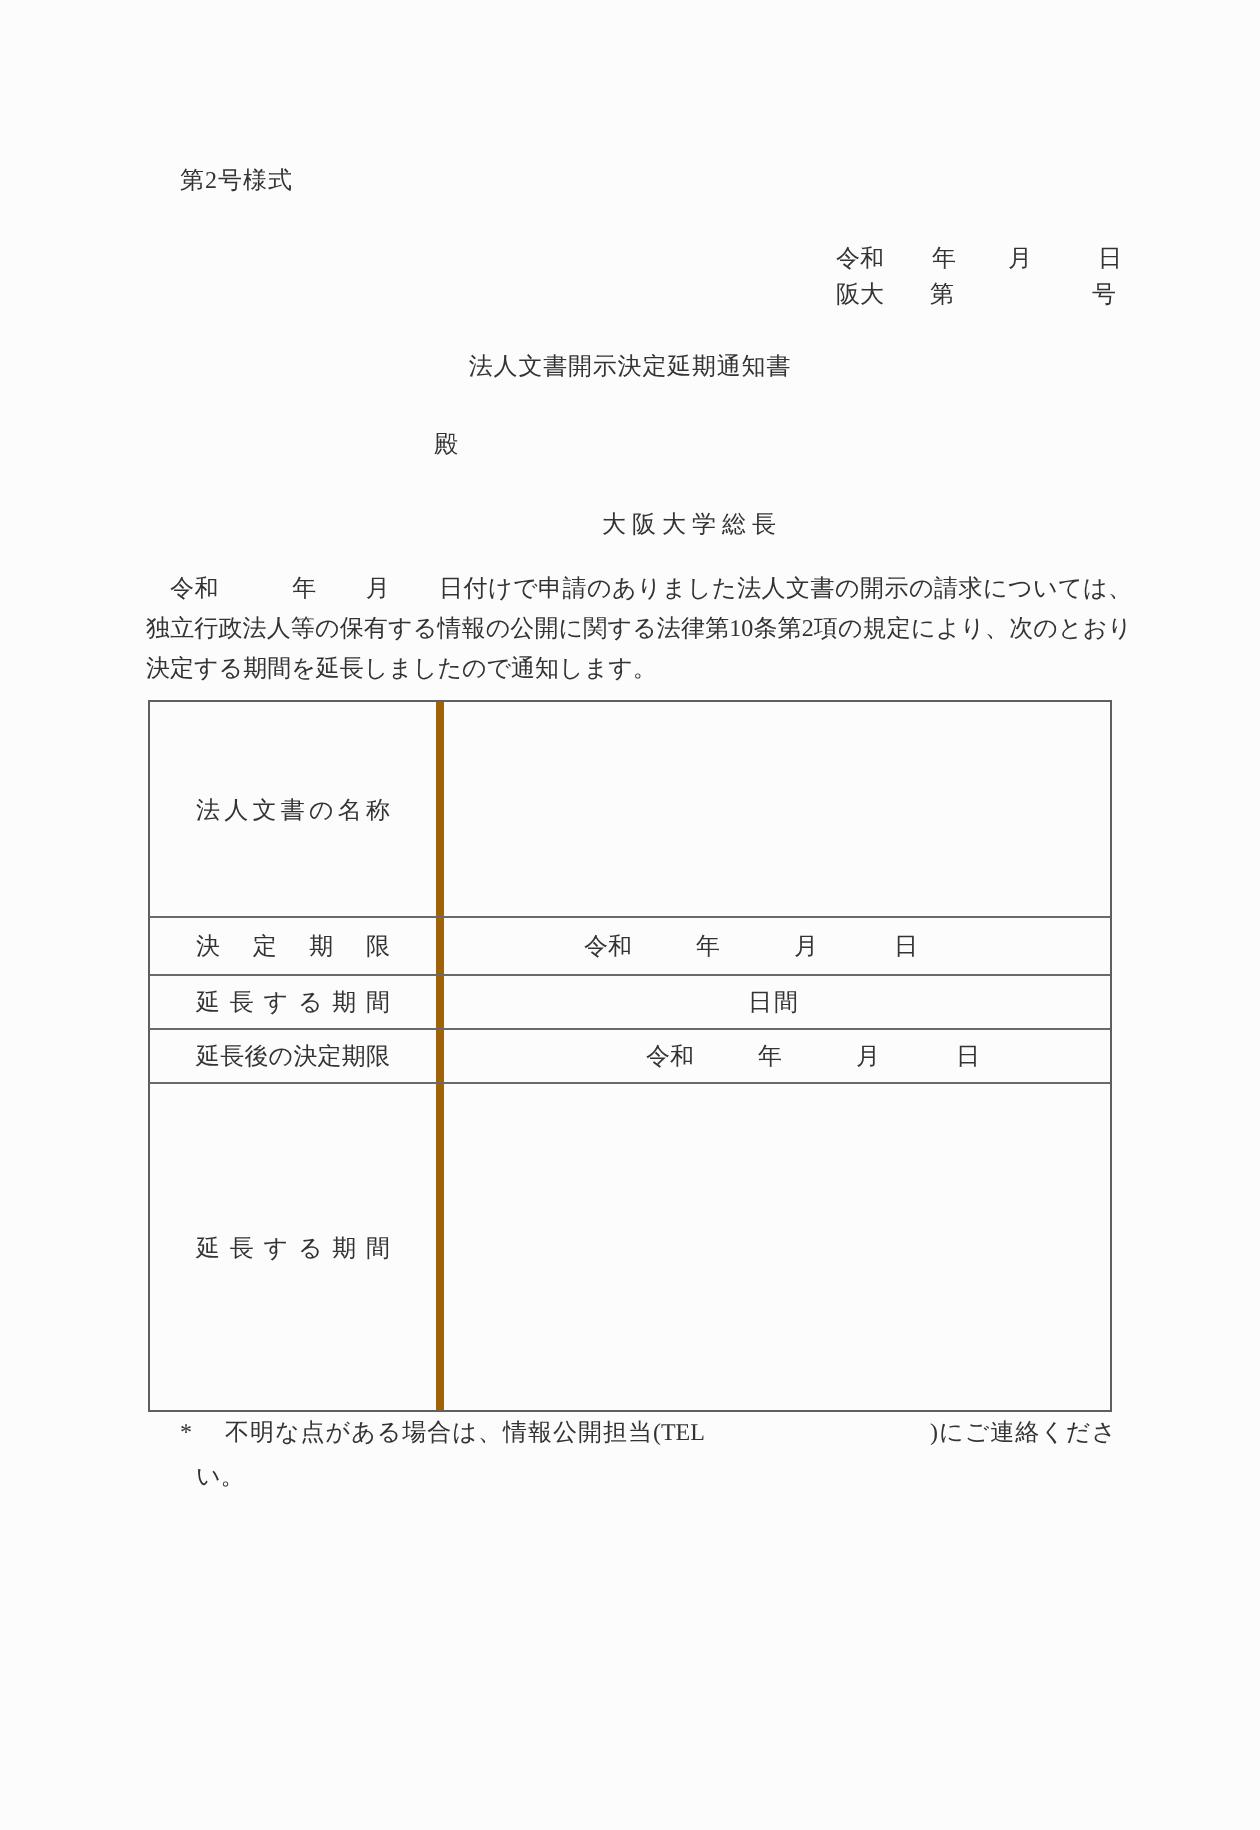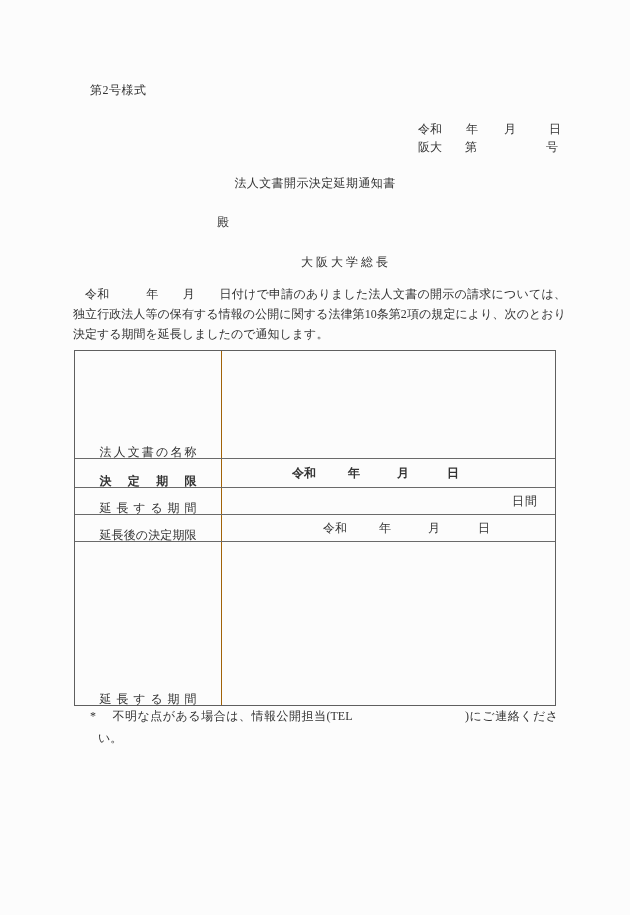--- a/index.html
+++ b/index.html
@@ -41,34 +41,34 @@
     letter-spacing: 0;
   }
 
   
   .notice-table {
     position: absolute; left: 74px; top: 350px; width: 482px;
     border: 1px solid #5f5f5f;
   }
   .trow { display: flex; }
   .trow + .trow { border-top: 1px solid #6a6a6a; }
-  .h107 { height: 107px; } .h29 { height: 29px; font-weight: bold; }
+  .h107 { height: 107px; } .h29 { height: 29px; }
   .h27 { height: 27px; gap: 31px; }  .h164 { height: 164px; }
   .cell-label {
-    width: 147px; border-right: 1px solid #a16207;
-    display: flex; align-items: flex-end; justify-content: center;
+    width: 147px; border-right: 4px solid #a16207;
+    display: flex; align-items: center; justify-content: center;
   }
   .cell-value { flex: 1; display: flex; align-items: center; }
   .row-label {
     display: inline-block; width: 97px;
     text-align: justify; text-align-last: justify;
   }
   .date-cell { padding-left: 70px; white-space: nowrap; }
   .ml32 { margin-left: 32px; } .ml37 { margin-left: 37px; } .ml38 { margin-left: 38px; }
-  .unit-cell { justify-content: flex-end; }
+  .unit-cell { justify-content: center; }
   .unit-cell span { position: relative; left: -17px; letter-spacing: 1px; }
 
   
   .footnote {
     position: absolute; left: 90px; top: 705px; width: 468px;
     line-height: 22px; padding-left: 8px; text-indent: -8px;
     text-align: justify;
   }
   .fn-marker { display: inline-block; width: 22px; text-indent: 0; }
 </style>

